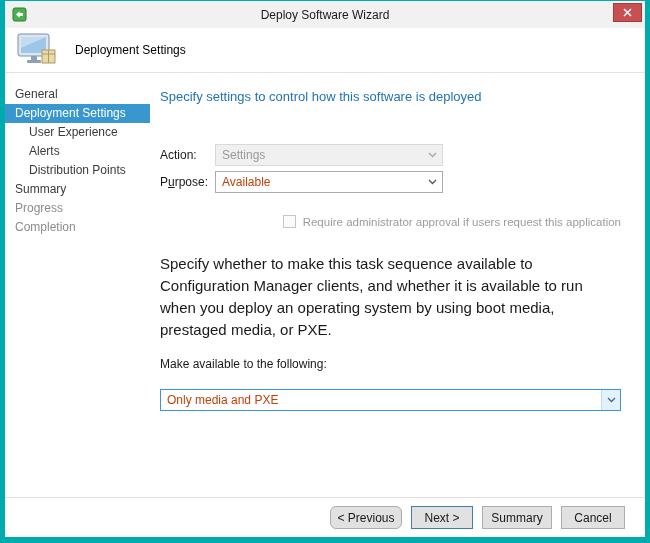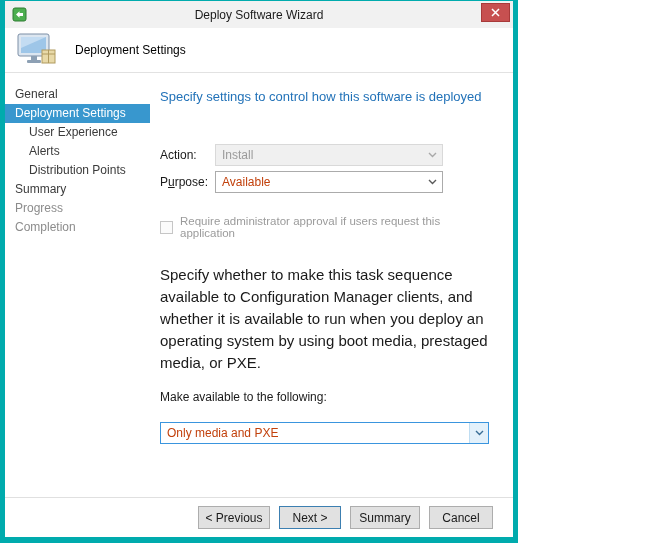--- a/index.html
+++ b/index.html
@@ -1,19 +1,19 @@
 <!DOCTYPE html>
 <html style="--accent: #00ABAD; --titlebar: #F1F1F1; --close: #C75050; --selected: #3897CE; --heading: #2272B8; --focus: #3A95DE;"><head>
 <meta charset="utf-8">
 <style>
   * { margin:0; padding:0; box-sizing:border-box; }
   html,body { width:650px; height:543px; overflow:hidden; }
   body { font-family:"Liberation Sans", sans-serif; }
 
-  .window { width:518px; height:543px; background:#fff;
+  .window { width:650px; height:543px; background:#fff;
             border:solid var(--accent,#00ABAD); border-width:1px 5px 6px 5px;
             display:flex; flex-direction:column; }
 
   
   .titlebar { height:27px; background:var(--titlebar,#F1F1F1); position:relative;
               display:flex; align-items:center; flex:0 0 auto; }
   .app-icon { position:absolute; left:7px; top:6px; line-height:0; }
   .title { width:100%; text-align:center; font-size:12px; color:#1a1a1a; }
   .close-btn { position:absolute; top:2px; right:3px; width:29px; height:19px;
                background:var(--close,#C75050); border:1px solid #A83A3A;
@@ -59,21 +59,21 @@
           max-width:472px; }
   .make-label { margin-top:16px; font-size:12px; color:#1a1a1a; }
   .full-wrap { margin-top:18px; }
 
   
   .footer { flex:0 0 40px; border-top:1px solid #E0E0E0; background:#fff;
             display:flex; align-items:center; justify-content:flex-end;
             gap:9px; padding-right:20px; }
   .btn { height:23px; font-size:12px; font-family:inherit; color:#1a1a1a;
          background:#E1E1E1; border:1px solid #ADADAD; cursor:pointer; padding:0 4px; }
-  .btn.prev { width:72px; }
+  .btn.prev { width:72px;border-radius:6px; }
   .btn.next { width:62px; border-color:#3C7FB1; }
   .btn.summary { width:70px; }
   .btn.cancel { width:64px; }
 </style>
 </head>
 <body>
 
 <div class="window">
 
   <div class="titlebar">
@@ -120,21 +120,21 @@
     </div>
 
     <div class="content">
       <div class="heading">Specify settings to control how this software is deployed</div>
 
       <div class="form">
 
         <div class="row">
           <span class="lbl">Action:</span>
           <div class="combo disabled">
-            <span>Install</span>
+            <span>Settings</span>
             <span class="chev">
               <svg width="9" height="6" viewBox="0 0 9 6">
                   <path d="M1 1 L4.5 4.5 L8 1" fill="none" stroke="#A9A9A9" stroke-width="1.4"></path>
                 </svg>
             </span>
           </div>
         </div>
 
         <div class="row">
           <span class="lbl"><span>P</span><span class="mn">u</span><span>rpose:</span></span>

